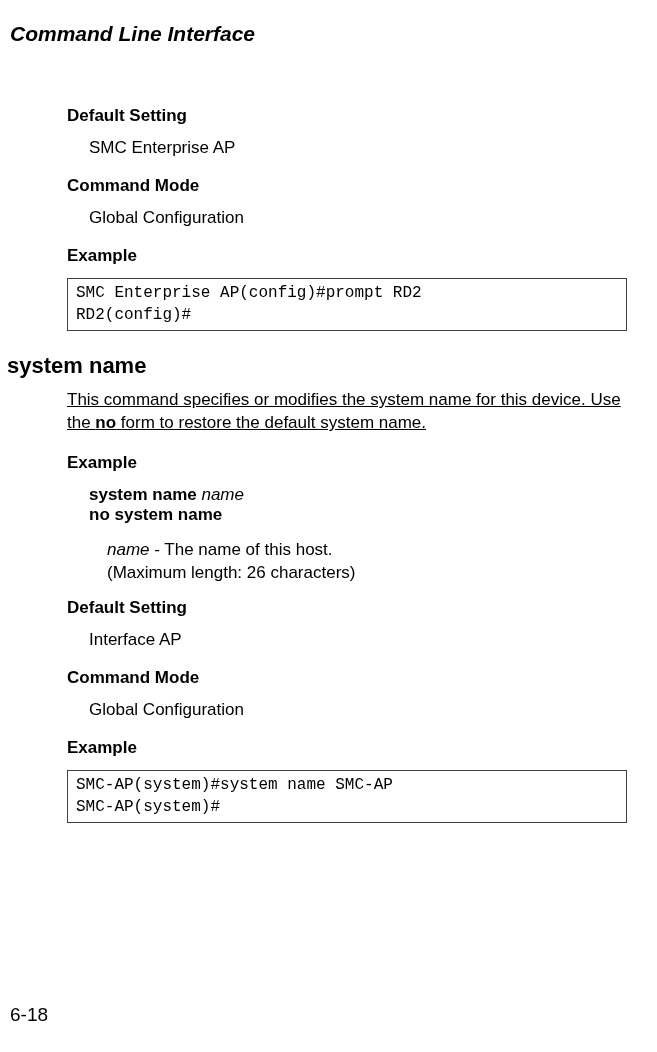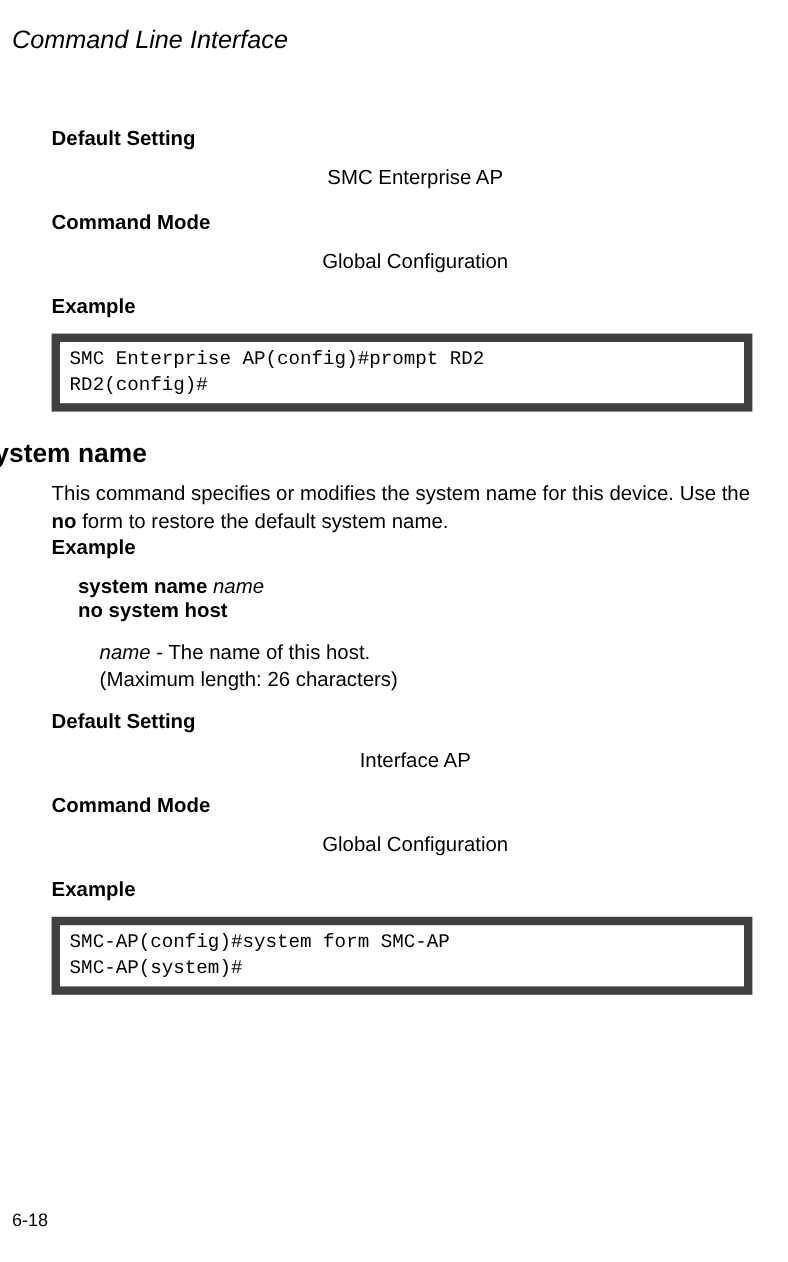--- a/index.html
+++ b/index.html
@@ -14,55 +14,57 @@
       font-family: Arial, Helvetica, sans-serif;
       font-size: 17px;
       color: #000;
       position: relative;
     }
     .page-header {
       font-style: italic;
       font-size: 21px;
       padding-top: 22px;
       padding-left: 10px;
+      font-weight: bold;
     }
     .content {
-      padding-left: 43px;
+      padding-left: 67px;
       padding-right: 30px;
       padding-top: 60px;
     }
     .section-heading {
       font-weight: bold;
       font-size: 17px;
       margin-bottom: 12px;
     }
     .section-value {
       padding-left: 22px;
       margin-bottom: 18px;
-      text-align: center;
     }
     .code-box {
-      border: 7px solid #404040;
+      border: 1px solid #404040;
       font-family: "Courier New", Courier, monospace;
       font-size: 16px;
       padding: 4px 8px;
       margin-bottom: 22px;
       margin-top: 4px;
       white-space: pre;
       line-height: 1.35;
     }
     .command-title {
       font-weight: bold;
       font-size: 22px;
       margin-left: -60px;
       margin-bottom: 10px;
       margin-top: 4px;
     }
     .para {
+      margin-bottom: 18px;
       line-height: 1.35;
+      text-decoration: underline;
     }
     .syntax-block {
       padding-left: 22px;
       margin-bottom: 14px;
     }
     .syntax-line {
       font-weight: bold;
     }
     .syntax-param {
       font-style: italic;
@@ -76,21 +78,21 @@
     .param-name {
       font-style: italic;
     }
     .bold-inline {
       font-weight: bold;
     }
     .page-number {
       position: absolute;
       bottom: 26px;
       left: 10px;
-      font-size: 15px;
+      font-size: 19px;
     }
   </style>
 </head>
 <body>
 
 <div class="page-header">Command Line Interface</div>
 
 <div class="content">
 
   <div class="section-heading">Default Setting</div>
@@ -105,33 +107,33 @@
 
   <div class="command-title">system name</div>
 
   <div class="para">
     <span>This command specifies or modifies the system name for this device. Use the </span><span class="bold-inline">no</span><span> form to restore the default system name.</span>
   </div>
 
   <div class="section-heading">Example</div>
   <div class="syntax-block">
     <div><span class="syntax-line">system name </span><span class="syntax-param">name</span></div>
-    <div class="syntax-line">no system host</div>
+    <div class="syntax-line">no system name</div>
   </div>
 
   <div class="param-desc">
     <span class="param-name">name</span><span> - The name of this host.</span><br>
     <span>(Maximum length: 26 characters)</span>
   </div>
 
   <div class="section-heading">Default Setting</div>
   <div class="section-value">Interface AP</div>
 
   <div class="section-heading">Command Mode</div>
   <div class="section-value">Global Configuration</div>
 
   <div class="section-heading">Example</div>
-  <div class="code-box"><span>SMC-AP(config)#system form SMC-AP</span>
+  <div class="code-box"><span>SMC-AP(system)#system name SMC-AP</span>
 <span>SMC-AP(system)#</span></div>
 
 </div>
 
 <div class="page-number">6-18</div>
 
 </body></html>

